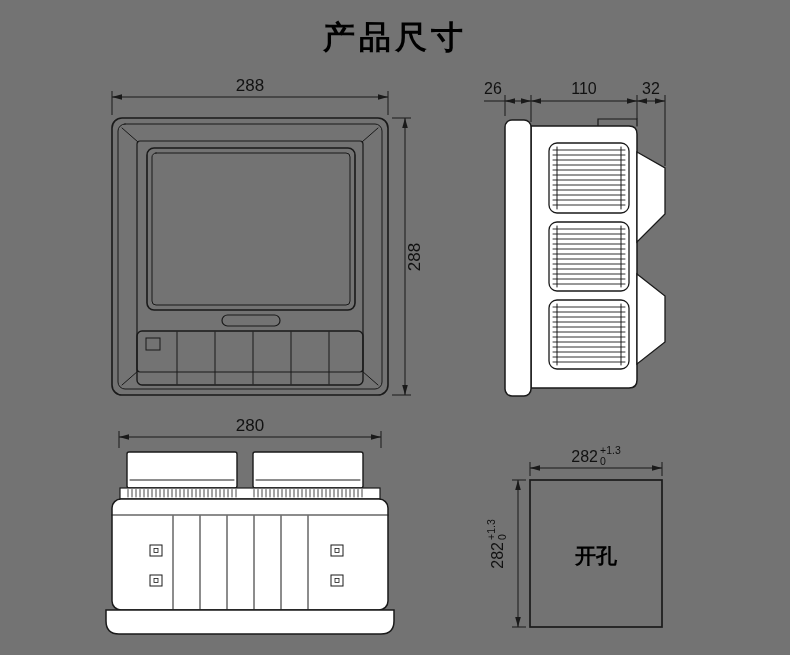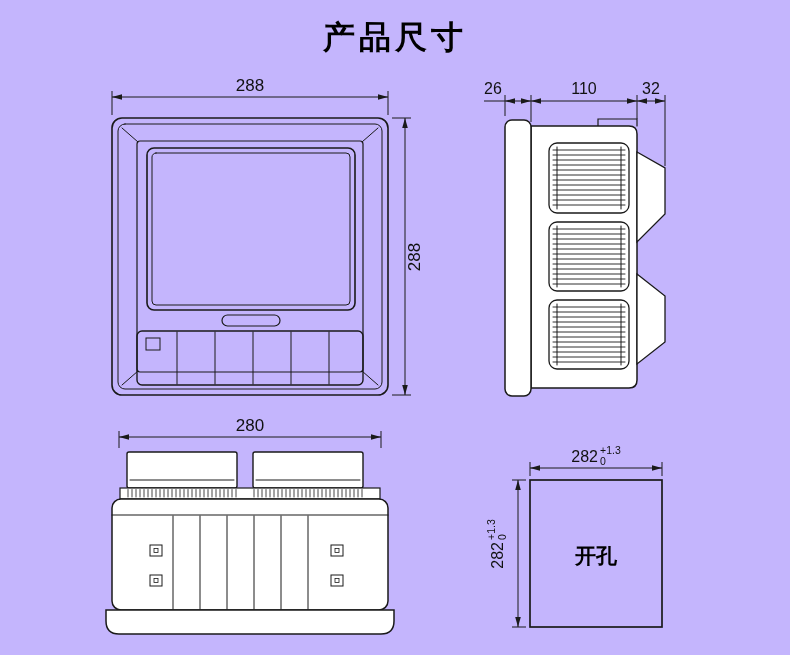--- a/index.html
+++ b/index.html
@@ -1,16 +1,16 @@
 <!DOCTYPE html>
 <html><head>
 <meta charset="utf-8">
 <style>
   html,body{margin:0;padding:0;background:#ffffff;}
-  .canvas{position:relative;width:790px;height:655px;background:#c4b5fd;overflow:hidden;}
+  .canvas{position:relative;width:790px;height:655px;background:#737373;overflow:hidden;}
   svg{display:block;}
   text{font-family:"Liberation Sans","DejaVu Sans",sans-serif;fill:#111;}
   .title{font-size:32px;font-weight:bold;text-anchor:middle;fill:#000;letter-spacing:4px;}
   .dim{font-size:17px;text-anchor:middle;}
   .dim-sm{font-size:16px;text-anchor:middle;}
   .dim-end{font-size:16px;text-anchor:end;}
   .tol{font-size:10.5px;text-anchor:start;}
   .cn{font-size:21px;font-weight:bold;text-anchor:middle;fill:#000;}
 </style>
 </head>

